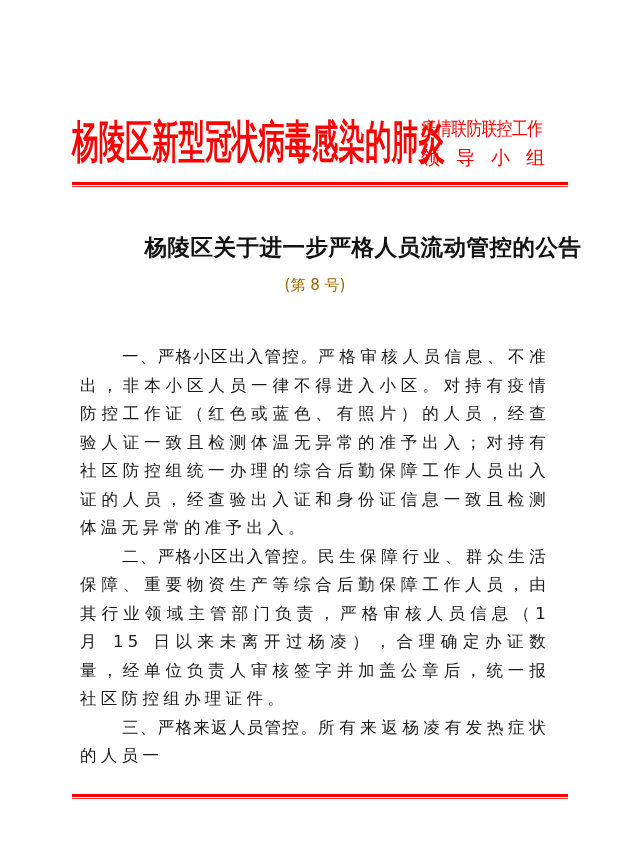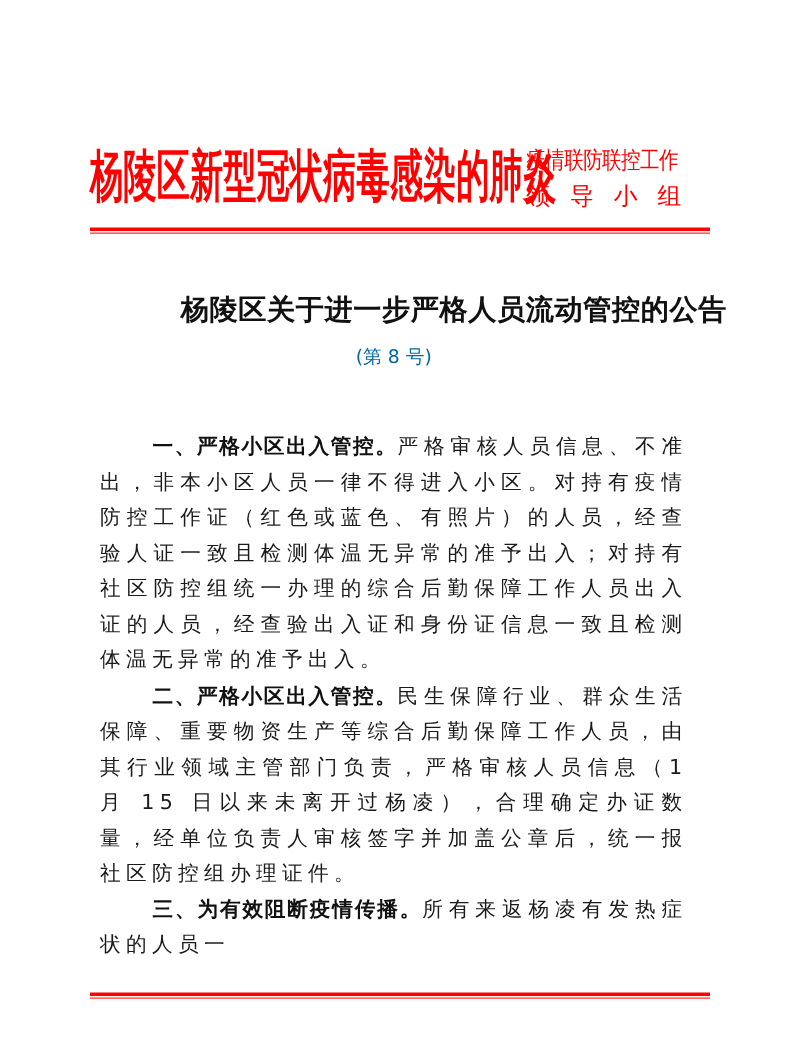--- a/index.html
+++ b/index.html
@@ -13,25 +13,25 @@
   .redhead .side .l2 { display: flex; justify-content: space-between; height: 30px; line-height: 30px; width: 124px; }
 
   .rule { position: absolute; left: 72px; width: 496px; }
   .rule .thick { height: 3px; background: #ff0000; }
   .rule .gap { height: 1px; background: #fff; }
   .rule .thin { height: 1px; background: #ff3030; }
   .rule-top { top: 182px; }
   .rule-bottom { top: 794px; }
 
   .title { position: absolute; left: 0; width: 630px; top: 232px; text-align: center; font-family: "DejaVu Serif", serif; font-weight: bold; font-size: 22.5px; color: #111; letter-spacing: 0.5px; padding-left: 48px; }
-  .subtitle { position: absolute; left: 0; width: 630px; top: 276px; text-align: center; font-family: "DejaVu Sans", sans-serif; font-size: 15px; color: #0369a1; }
+  .subtitle { position: absolute; left: 0; width: 630px; top: 276px; text-align: center; font-family: "DejaVu Sans", sans-serif; font-size: 15px; color: #a16207; }
 
   .body { position: absolute; left: 80px; top: 343px; width: 470px; font-family: "DejaVu Sans", sans-serif; font-size: 16.5px; line-height: 28.5px; color: #1a1a1a; letter-spacing: 4.3px; text-align: justify; }
   .body p { margin: 0; text-indent: 42px; }
-  .body b { font-weight: bold; color: #111; letter-spacing: 1px; }
+  .body b { font-weight: normal; color: #111; letter-spacing: 1px; }
 </style>
 </head>
 <body>
 
 <div class="page">
 
   <div class="redhead">
     <div class="main">杨陵区新型冠状病毒感染的肺炎</div>
     <div class="side">
       <span class="l1">疫情联防联控工作</span>
@@ -49,21 +49,21 @@
       <div class="gap"></div>
       <div class="thin"></div>
   </div>
 
   <div class="title">杨陵区关于进一步严格人员流动管控的公告</div>
   <div class="subtitle">(第 8 号)</div>
 
   <div class="body">
     <p><b>一、严格小区出入管控。</b><span>严格审核人员信息、不准出，非本小区人员一律不得进入小区。对持有疫情防控工作证（红色或蓝色、有照片）的人员，经查验人证一致且检测体温无异常的准予出入；对持有社区防控组统一办理的综合后勤保障工作人员出入证的人员，经查验出入证和身份证信息一致且检测体温无异常的准予出入。</span></p>
     <p><b>二、严格小区出入管控。</b><span>民生保障行业、群众生活保障、重要物资生产等综合后勤保障工作人员，由其行业领域主管部门负责，严格审核人员信息（1 月 15 日以来未离开过杨凌），合理确定办证数量，经单位负责人审核签字并加盖公章后，统一报社区防控组办理证件。</span></p>
-    <p><b>三、为有效阻断疫情传播。</b><span>所有来返杨凌有发热症状的人员一</span></p>
+    <p><b>三、严格来返人员管控。</b><span>所有来返杨凌有发热症状的人员一</span></p>
   </div>
 
   <div class="rule rule-bottom">
     <div class="thick"></div>
       <div class="gap"></div>
       <div class="thin"></div>
   </div>
 
 </div>
 

